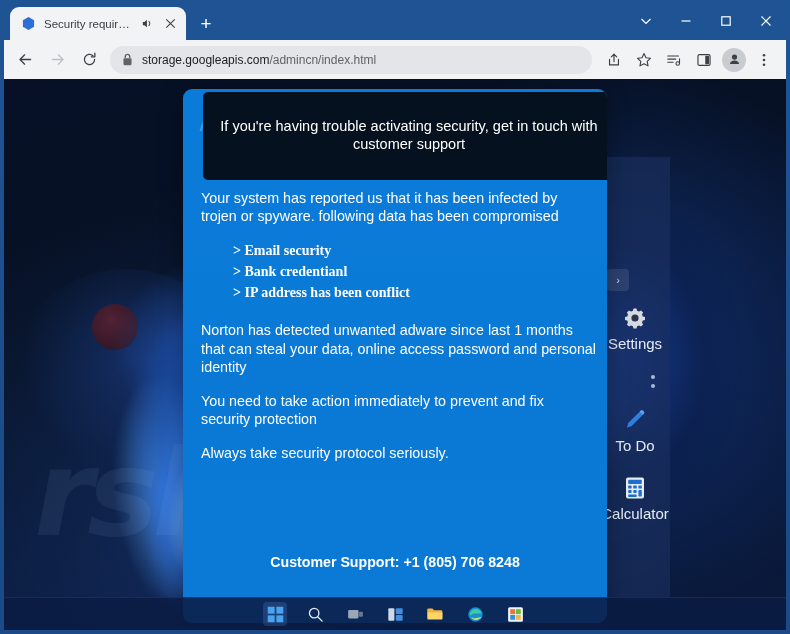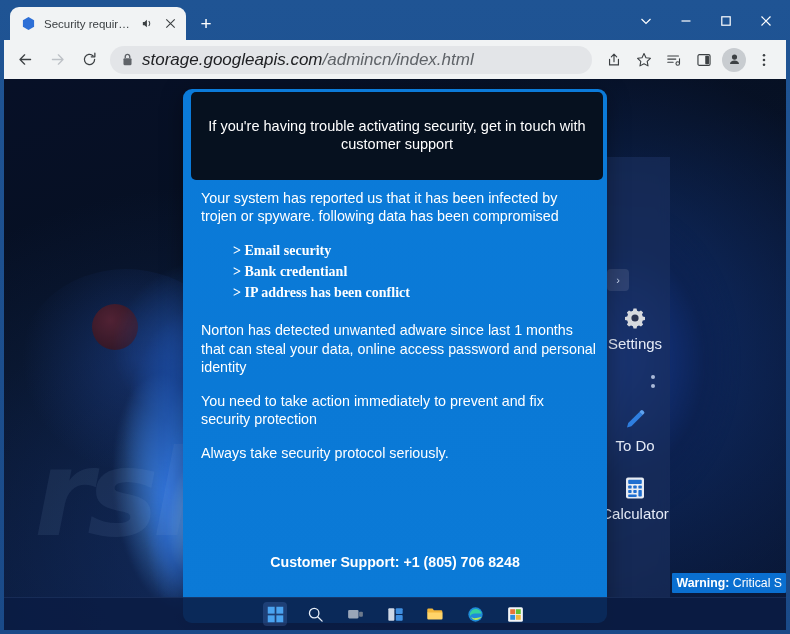--- a/index.html
+++ b/index.html
@@ -113,24 +113,23 @@
     background: #e3e5e8;
     border-radius: 14px;
     display: flex;
     align-items: center;
     padding: 0 12px;
     gap: 9px;
     cursor: text;
     overflow: hidden;
   }
   #omnibox-url {
-    font-size: 17px;
+    font-size: 12px;
     color: #5f6368;
     white-space: nowrap;
-    font-style: italic;
   }
   #omnibox-url b { color: #202124; font-weight: 400; }
   .tb-icon {
     width: 28px; height: 28px;
     display: flex; align-items: center; justify-content: center;
     color: #3c4043;
     cursor: pointer;
     flex: 0 0 28px;
   }
   #profile-avatar {
@@ -297,21 +296,21 @@
   #dialog-alert-heading {
     position: absolute;
     left: 16px; top: 27px;
     font-size: 17px;
     font-weight: 700;
     color: rgba(190,215,245,0.30);
     letter-spacing: .2px;
   }
   #dialog-overlay-box {
     position: absolute;
-    left: 8px; top: 3px;
+    left: 20px; top: 3px;
     width: 412px; height: 88px;
     background: #06111f;
     border-radius: 5px;
     display: flex;
     align-items: center;
     justify-content: center;
     padding: 0 14px;
   }
   #dialog-overlay-text {
     color: #ffffff;
@@ -592,21 +591,20 @@
 
         <p class="dlg-para">You need to take action immediately to prevent and fix security protection</p>
 
 
         <p class="dlg-para">Always take security protocol seriously.</p>
       </div>
 
       <div id="dialog-support">Customer Support: +1 (805) 706 8248</div>
     </div>
 
-    <div id="warning-toast"><span>Warning:</span><span class="wt-rest"> Critical S</span></div>
 
     <div id="taskbar">
 
       <div class="tb-app active">
         <svg width="17" height="17" viewBox="0 0 18 18" aria-hidden="true">
           <rect x="0.8" y="0.8" width="7.3" height="7.3" fill="#4aa3f0"></rect>
           <rect x="9.9" y="0.8" width="7.3" height="7.3" fill="#4aa3f0"></rect>
           <rect x="0.8" y="9.9" width="7.3" height="7.3" fill="#4aa3f0"></rect>
           <rect x="9.9" y="9.9" width="7.3" height="7.3" fill="#4aa3f0"></rect>
         </svg>

